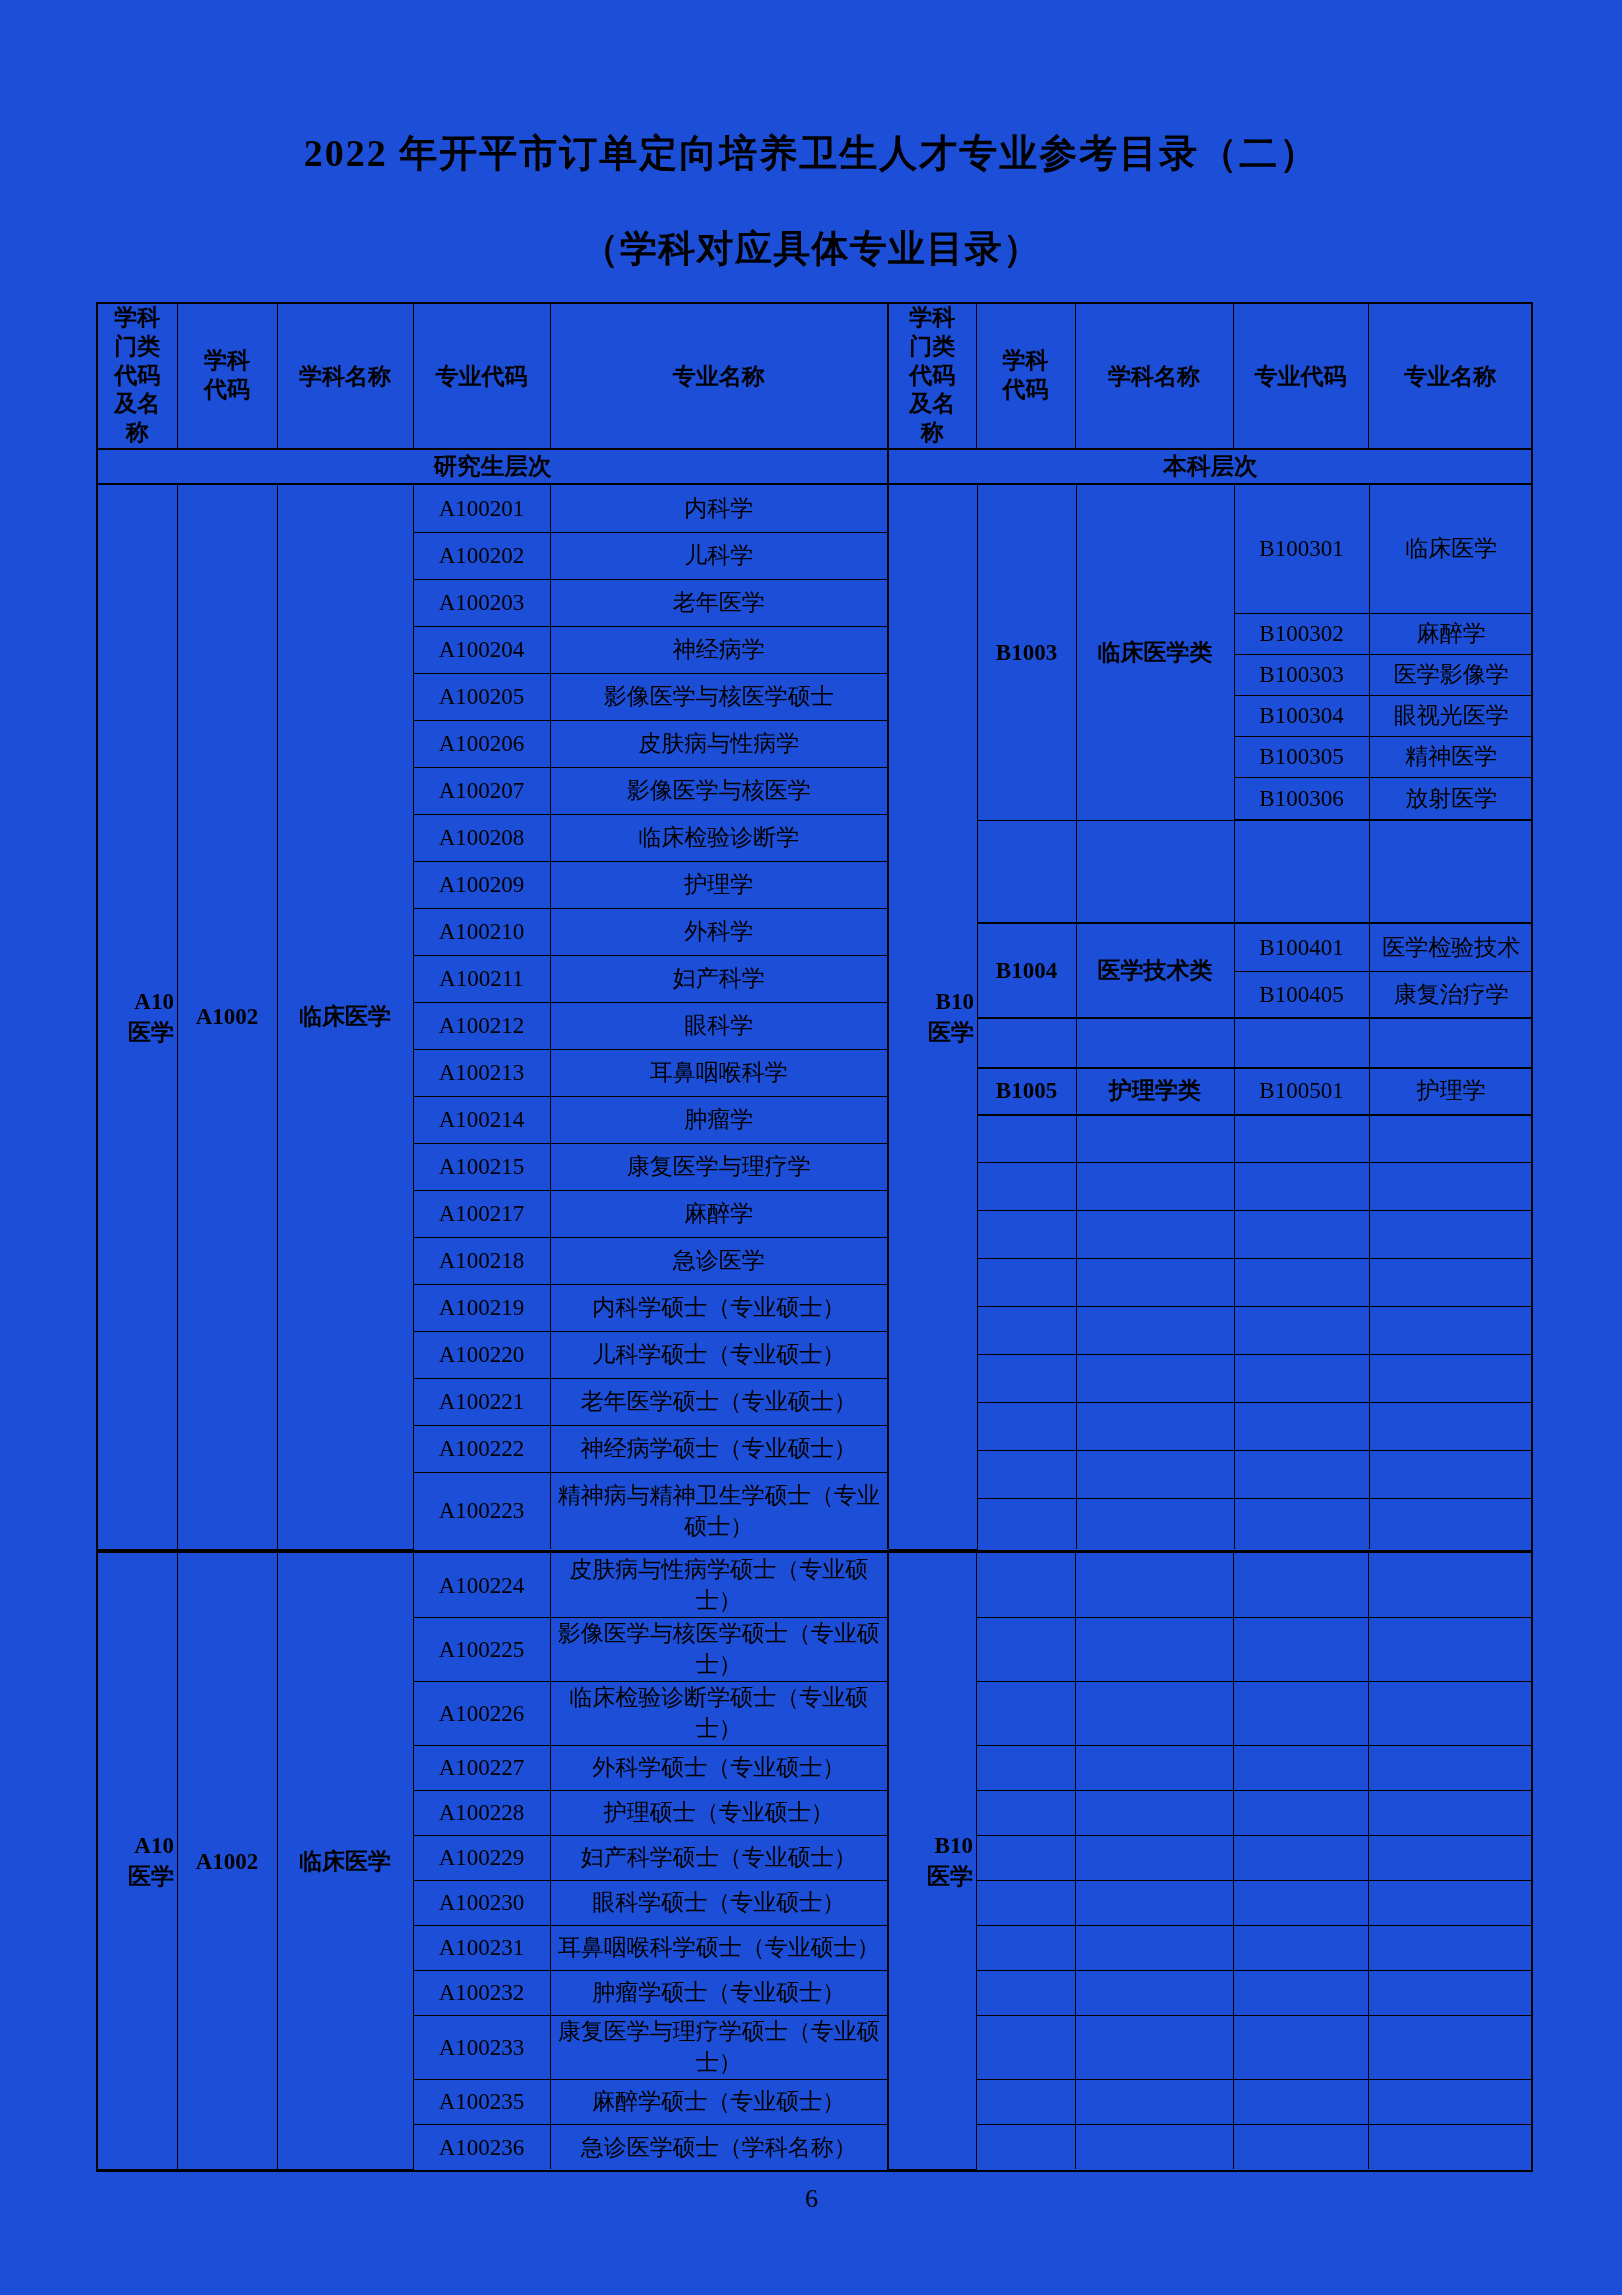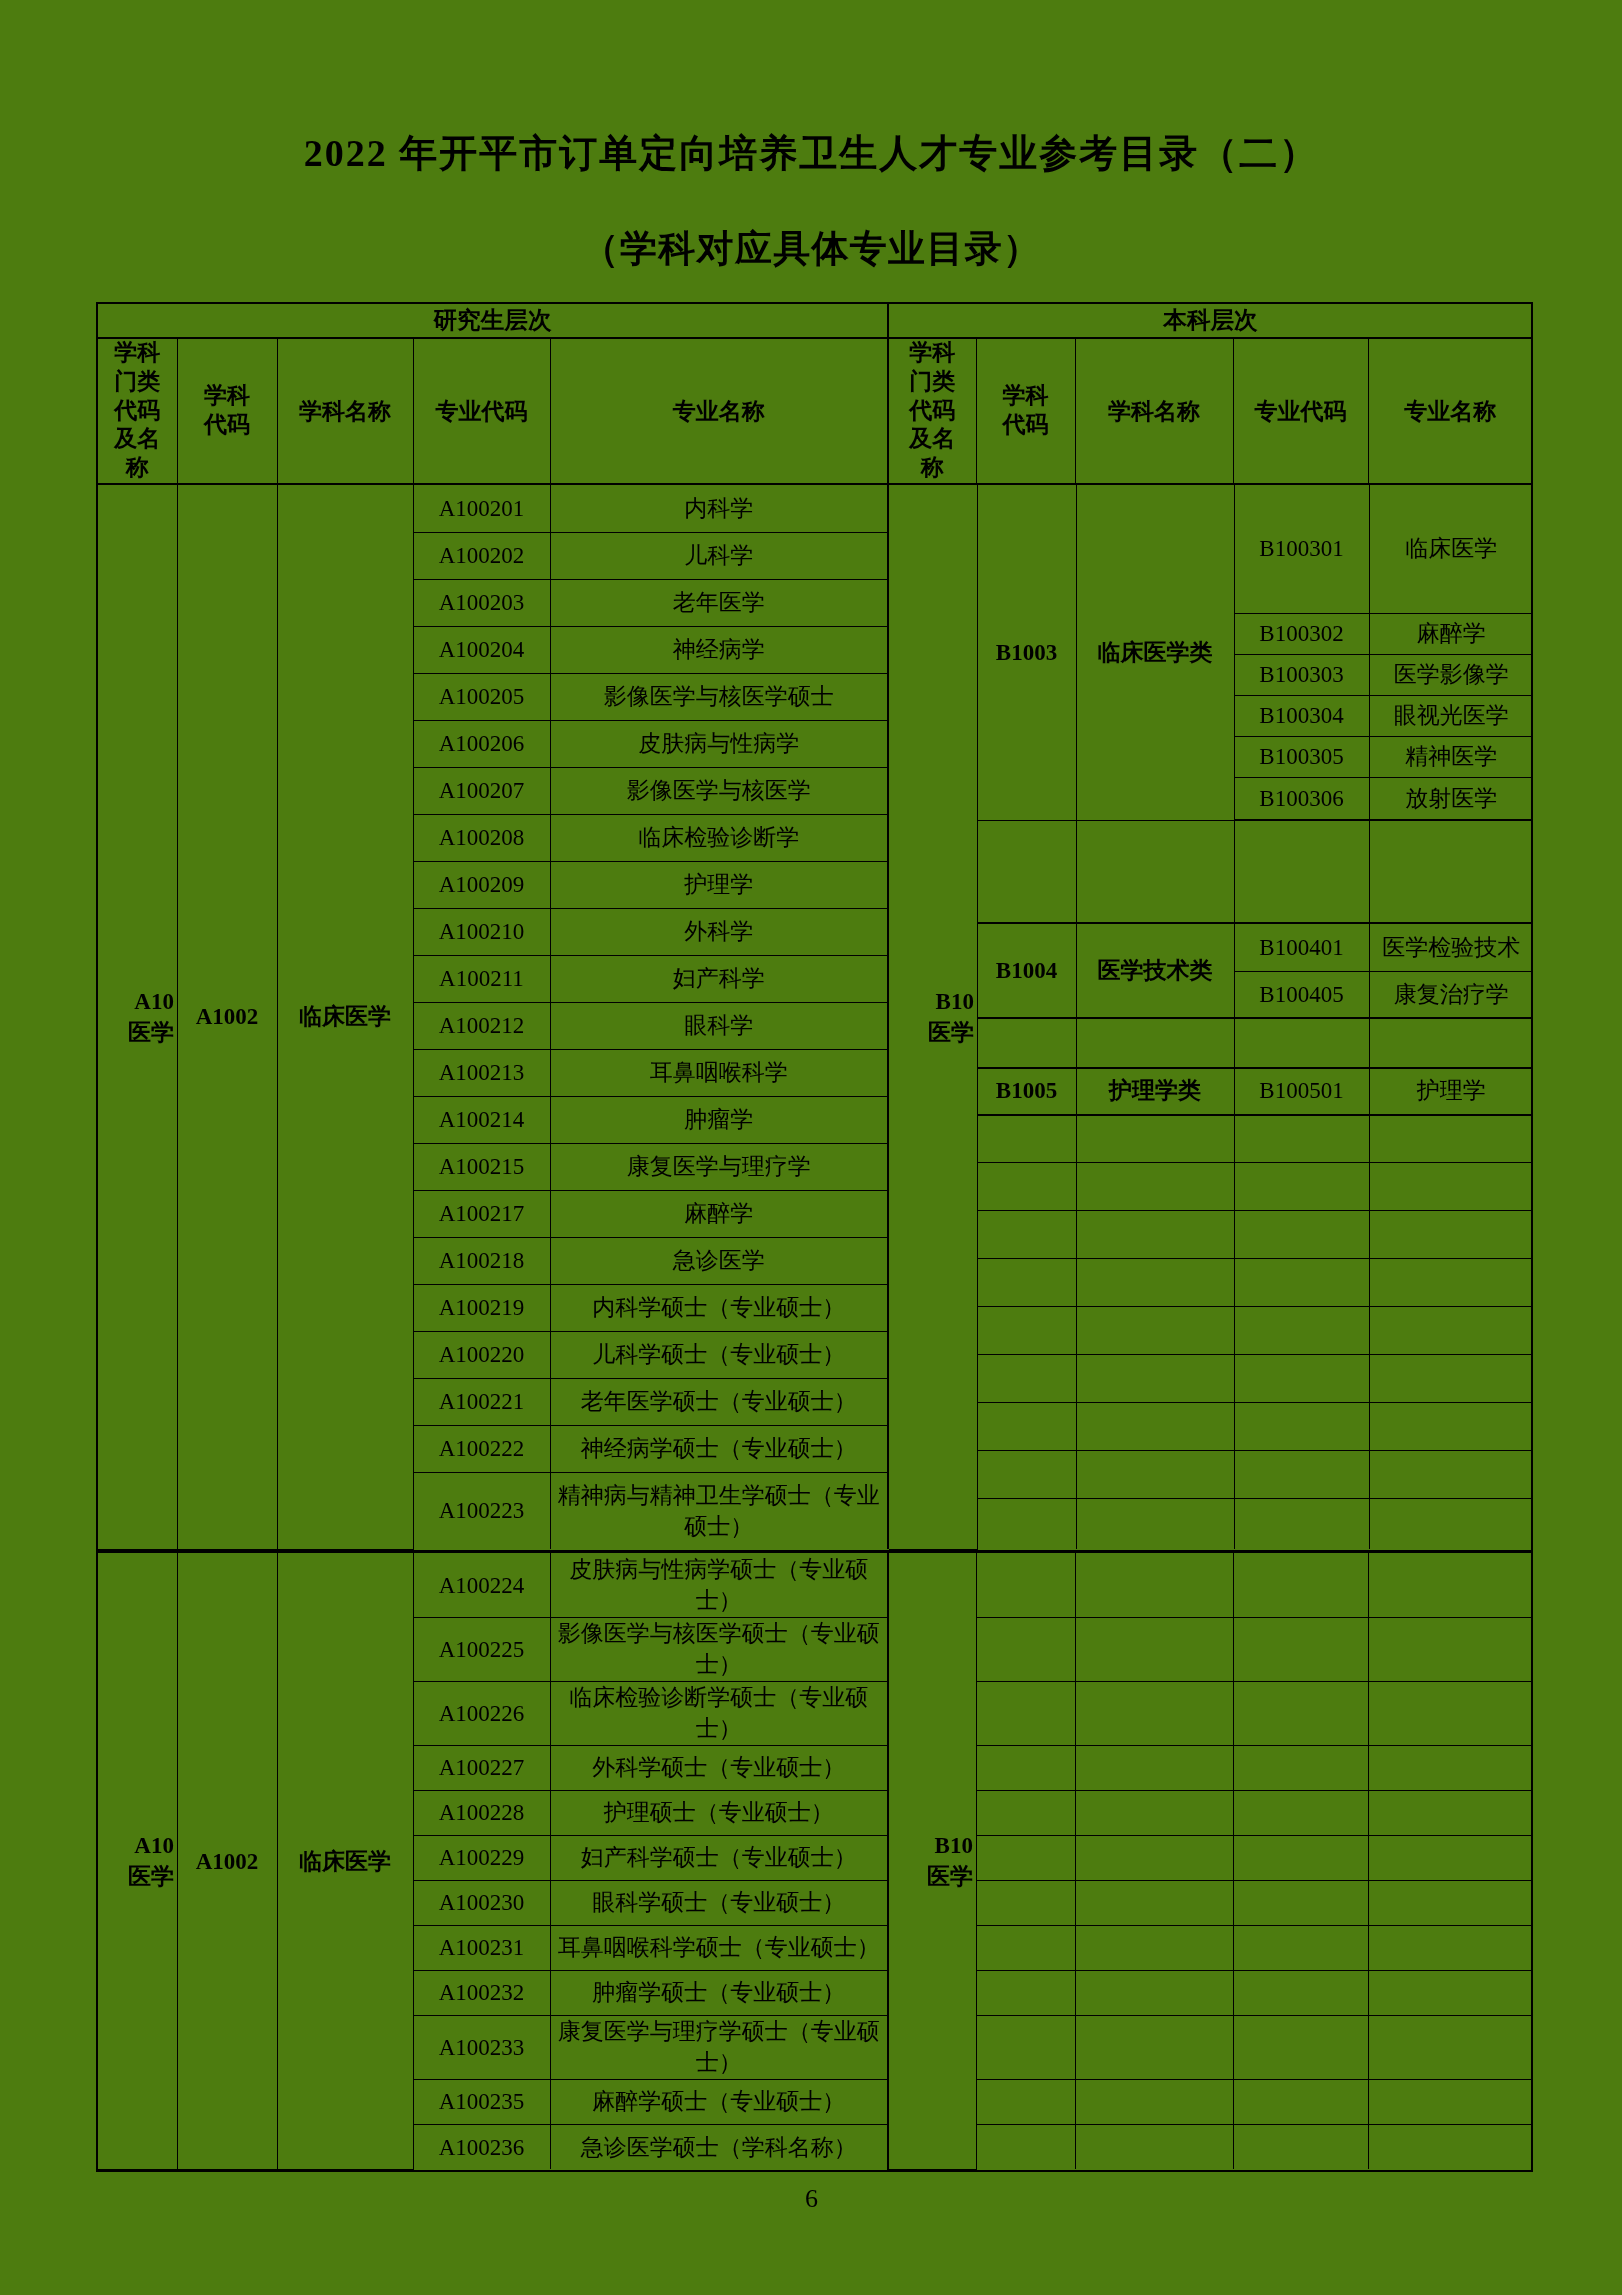--- a/index.html
+++ b/index.html
@@ -1,16 +1,16 @@
 <!DOCTYPE html>
 <html style="font-size:10.5px"><head>
 <meta charset="utf-8">
 <style>
   html,body{margin:0;padding:0;background:#888;}
-  .page{position:relative;width:1623px;height:2295px;background:#4d7c0f;
+  .page{position:relative;width:1623px;height:2295px;background:#1d4ed8;
         font-family:"Liberation Serif","DejaVu Serif",serif;color:#000;}
   .title{position:absolute;left:0;width:100%;text-align:center;font-weight:bold;}
   .title1{top:128px;font-size:38px;letter-spacing:2px;}
   .title2{top:224px;font-size:37px;letter-spacing:1.3px;}
   .twrap{position:absolute;left:96px;top:302px;width:1433px;border:2.6px solid #000;}
   table{border-collapse:collapse;table-layout:fixed;}
   td{border-right:1.3px solid #000;border-bottom:1.3px solid #000;text-align:center;
      vertical-align:middle;font-size:23px;line-height:1.35;padding:0 2.6px;overflow:hidden;}
   .hd td{font-weight:bold;}
   .band td{border-bottom:2.6px solid #000;height:33px;font-size:23.6px;}
@@ -46,35 +46,35 @@
           <col width="136">
           <col width="137">
           <col width="338">
           <col width="88">
           <col width="99">
           <col width="158">
           <col width="135">
           <col width="164">
         </colgroup>
       <tbody>
-          <tr class="hd band">
-        <td colspan="5" class="midR">研究生层次</td>
-        <td colspan="5" class="lc">本科层次</td>
-      </tr>
-      <tr class="hd cols">
+          <tr class="hd cols">
         <td><span class="w2">学科门类代码及名称</span></td>
         <td><span class="w2">学科代码</span></td>
         <td>学科名称</td>
         <td>专业代码</td>
         <td class="midR">专业名称</td>
         <td><span class="w2">学科门类代码及名称</span></td>
         <td><span class="w2">学科代码</span></td>
         <td>学科名称</td>
         <td>专业代码</td>
         <td class="lc">专业名称</td>
+      </tr>
+      <tr class="hd band">
+        <td colspan="5" class="midR">研究生层次</td>
+        <td colspan="5" class="lc">本科层次</td>
       </tr>
     </tbody>
       </table>
 
     <div class="b1">
 
       <table width="790">
         <colgroup>
             <col width="79">
             <col width="100">

